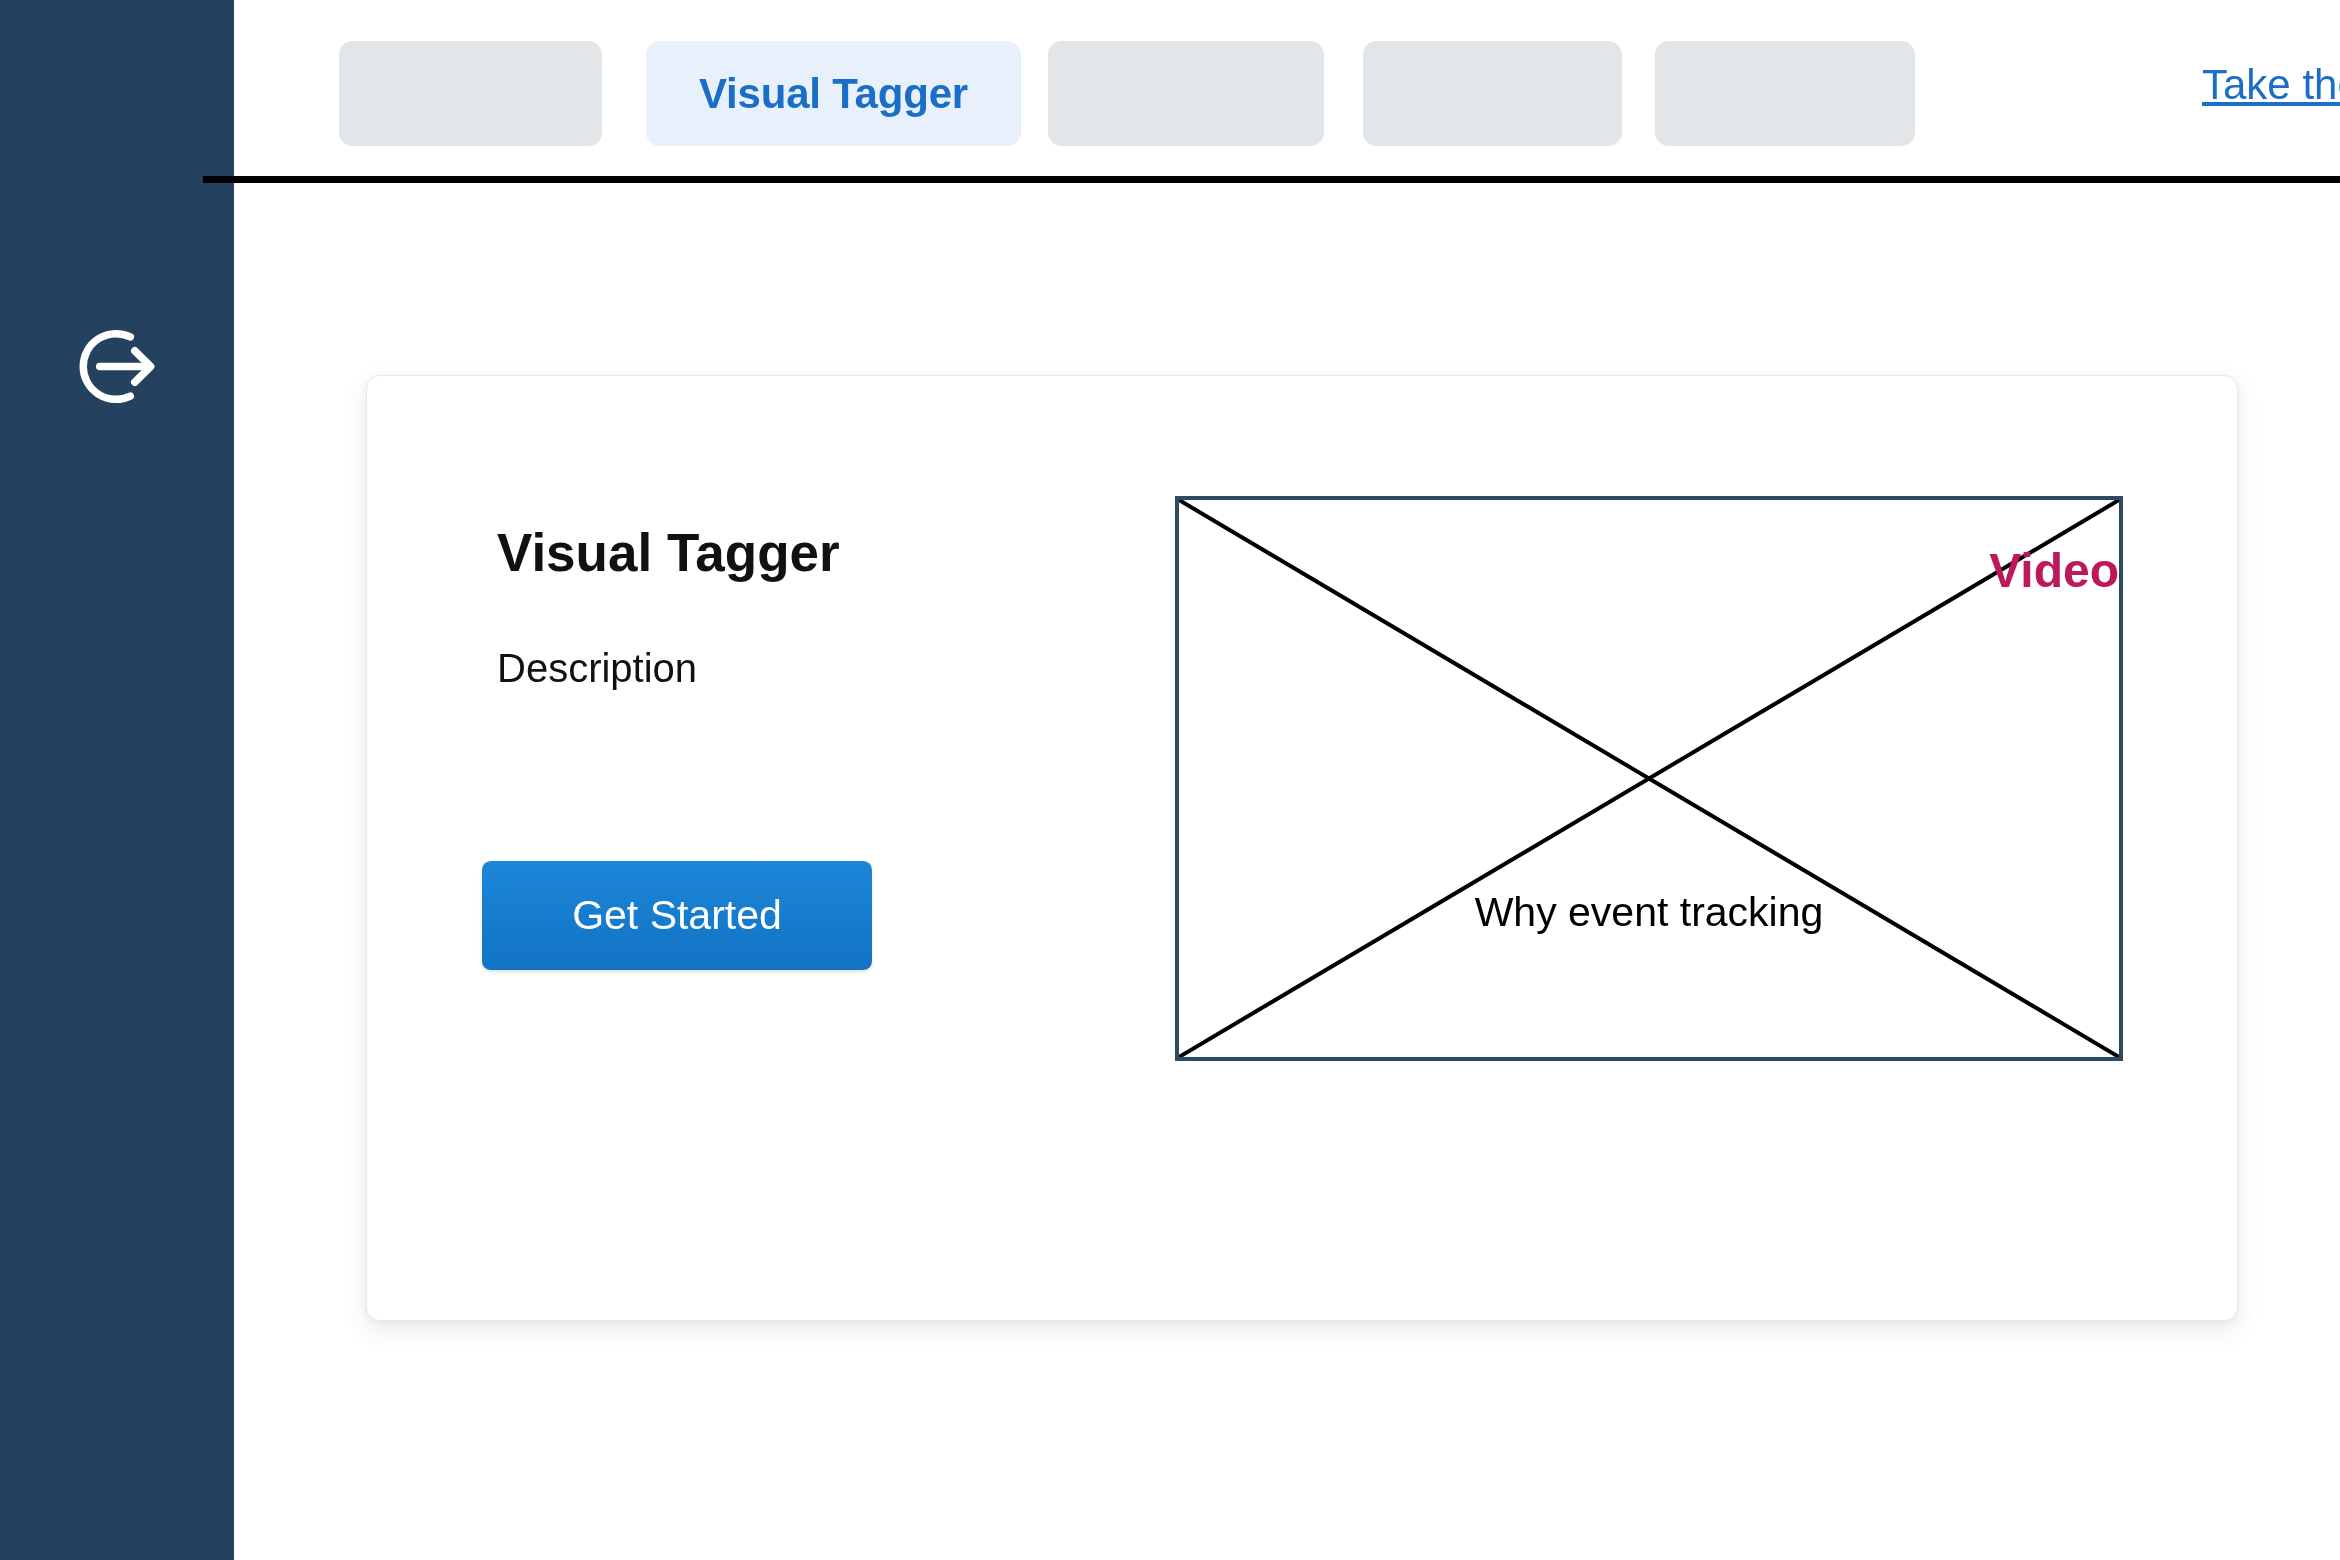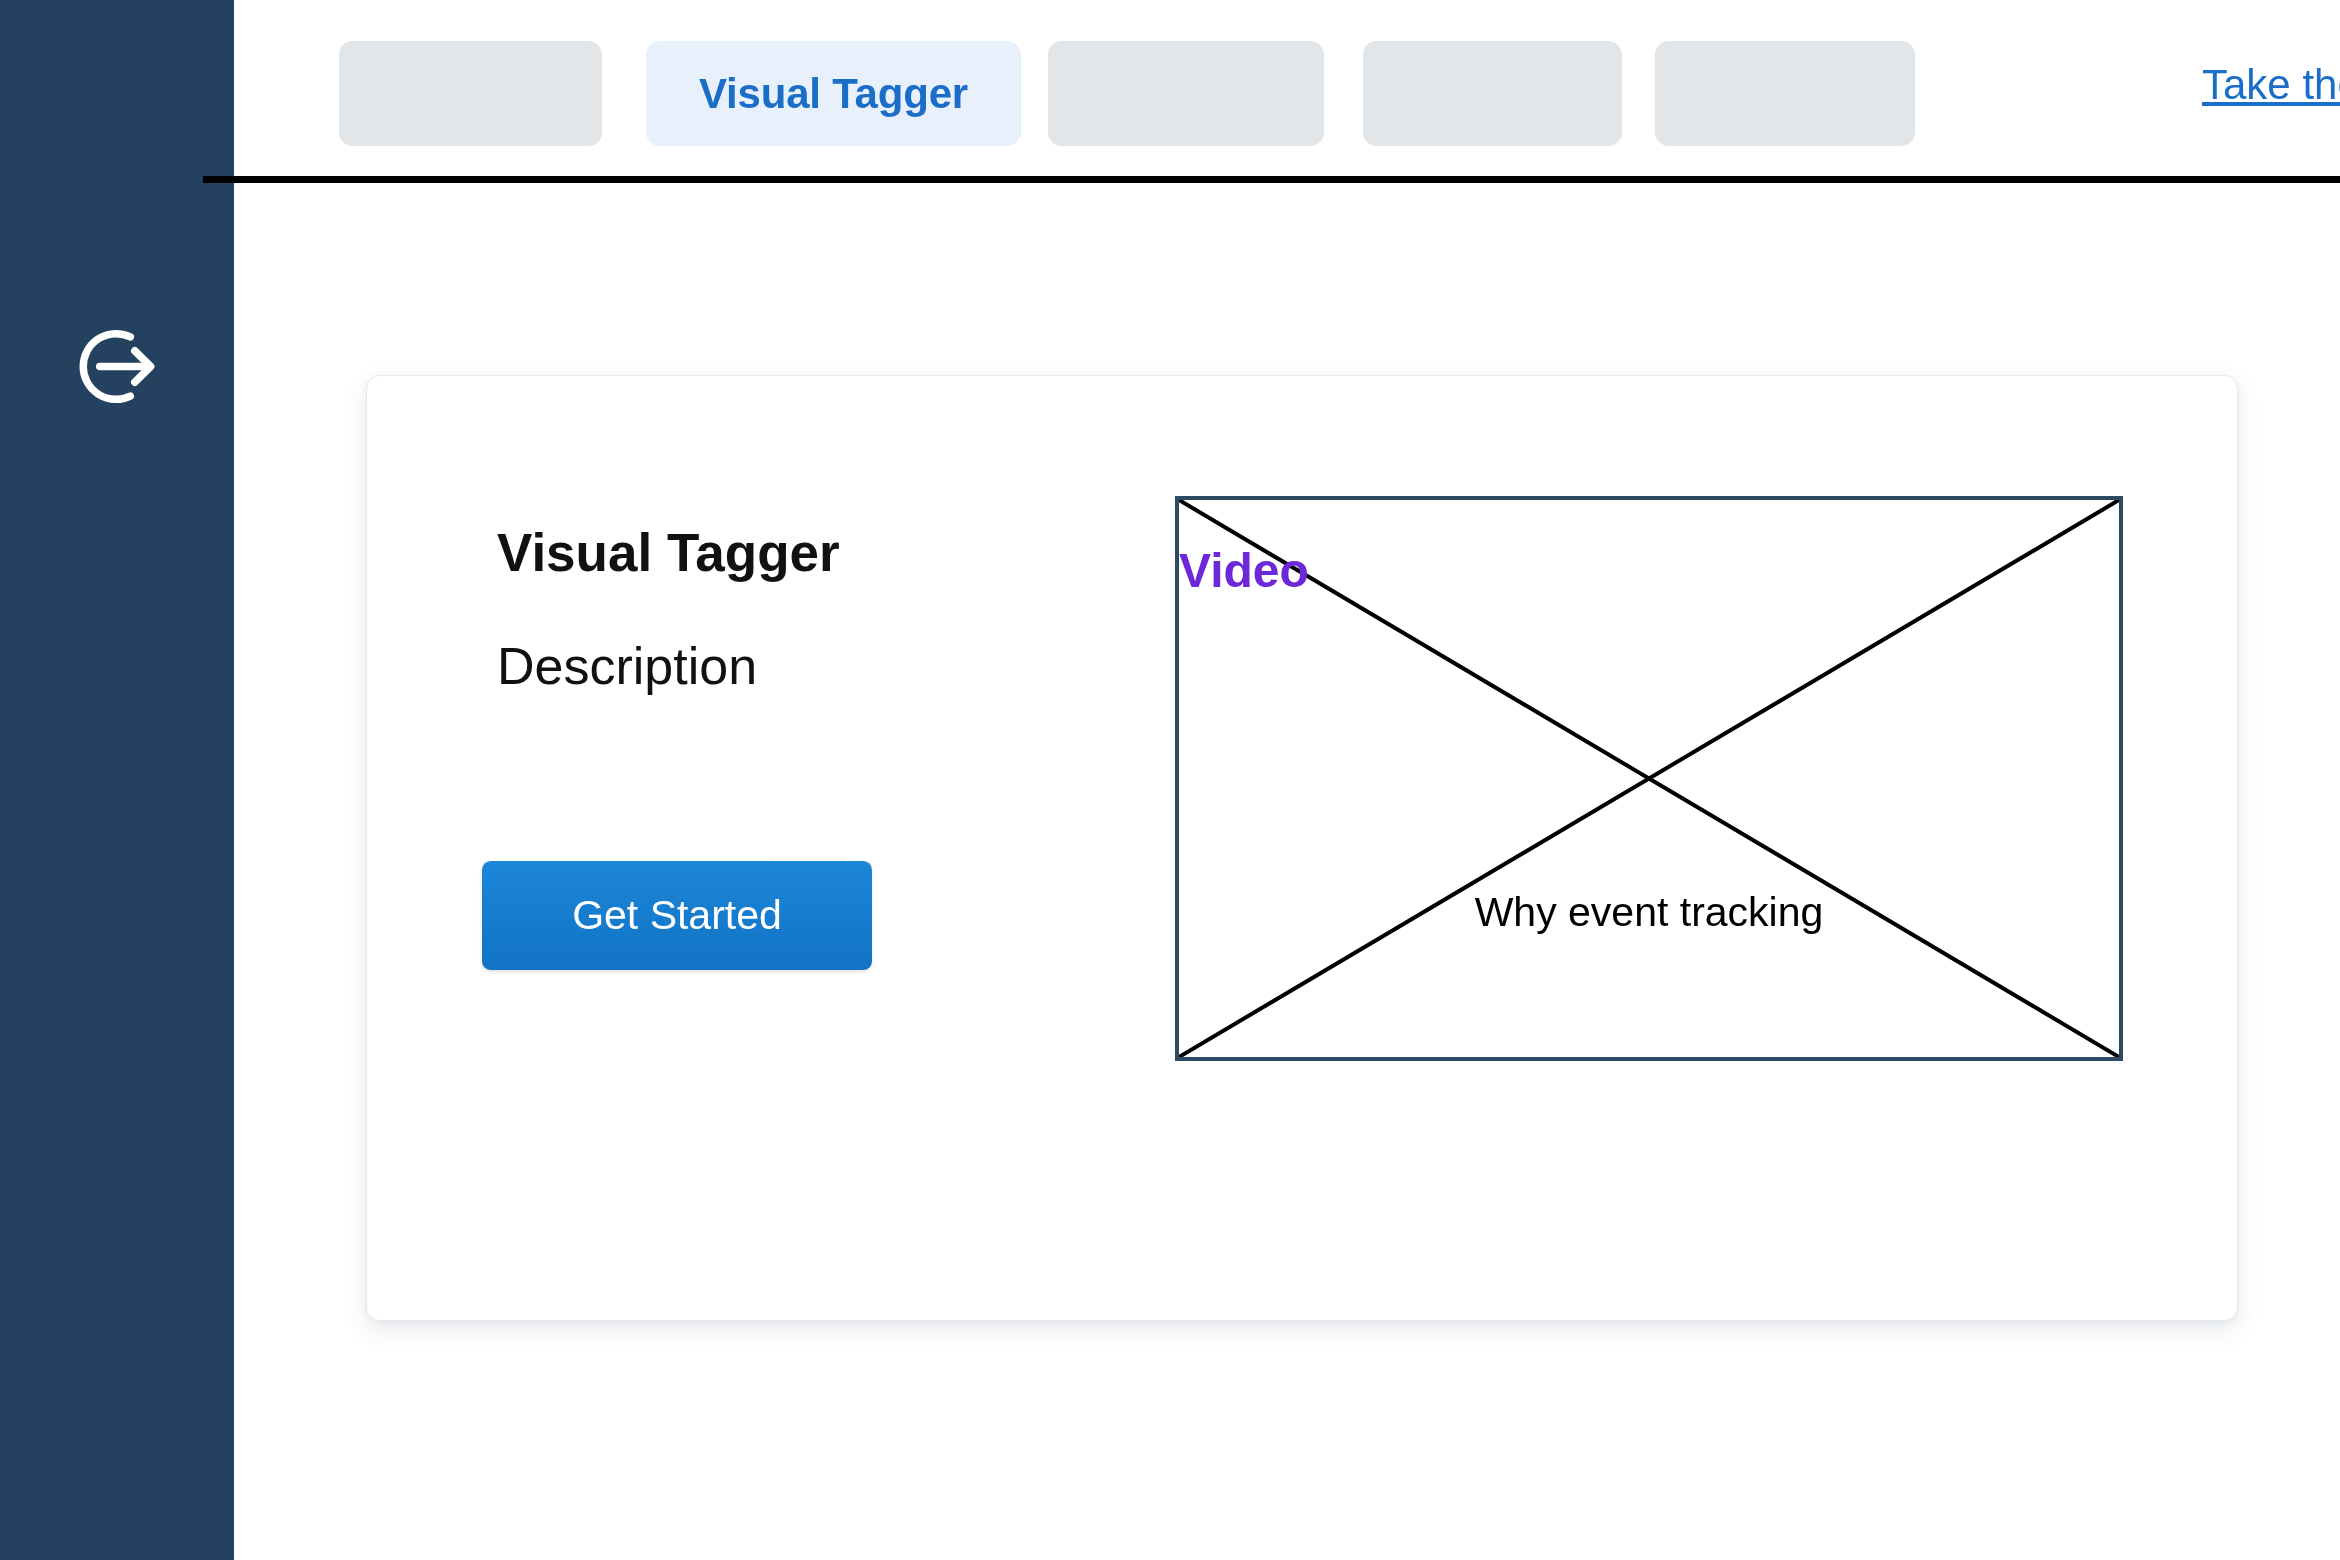--- a/index.html
+++ b/index.html
@@ -121,22 +121,22 @@
     top: 146px;
     font-size: 53px;
     font-weight: bold;
     color: #111111;
     white-space: nowrap;
   }
 
   .card-desc {
     position: absolute;
     left: 130px;
-    top: 260px;
-    font-size: 52px;
+    top: 270px;
+    font-size: 40px;
     font-weight: normal;
     color: #111111;
     white-space: nowrap;
   }
 
   .get-started {
     position: absolute;
     left: 115px;
     top: 455px;
     width: 390px;
@@ -170,24 +170,24 @@
     top: 0;
     width: 100%;
     height: 100%;
   }
 
   .video-title {
     position: absolute;
     left: 0;
     top: 43px;
     width: 100%;
-    text-align: left;
+    text-align: right;
     font-size: 48px;
     font-weight: bold;
-    color: #6d28d9;
+    color: #be185d;
     pointer-events: none;
   }
 
   .video-caption {
     position: absolute;
     left: 0;
     top: 389px;
     width: 100%;
     text-align: center;
     font-size: 41px;

